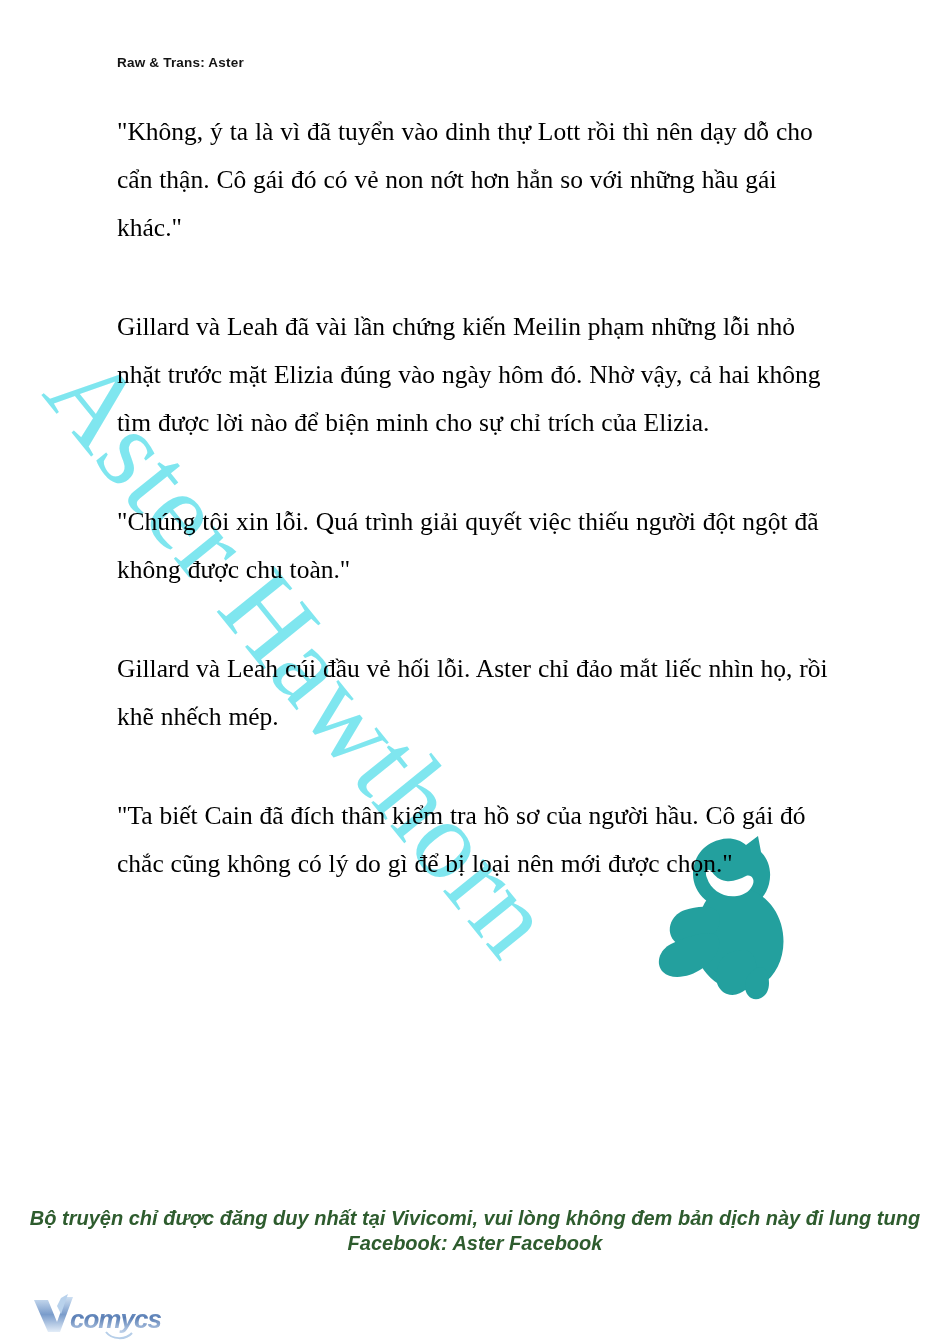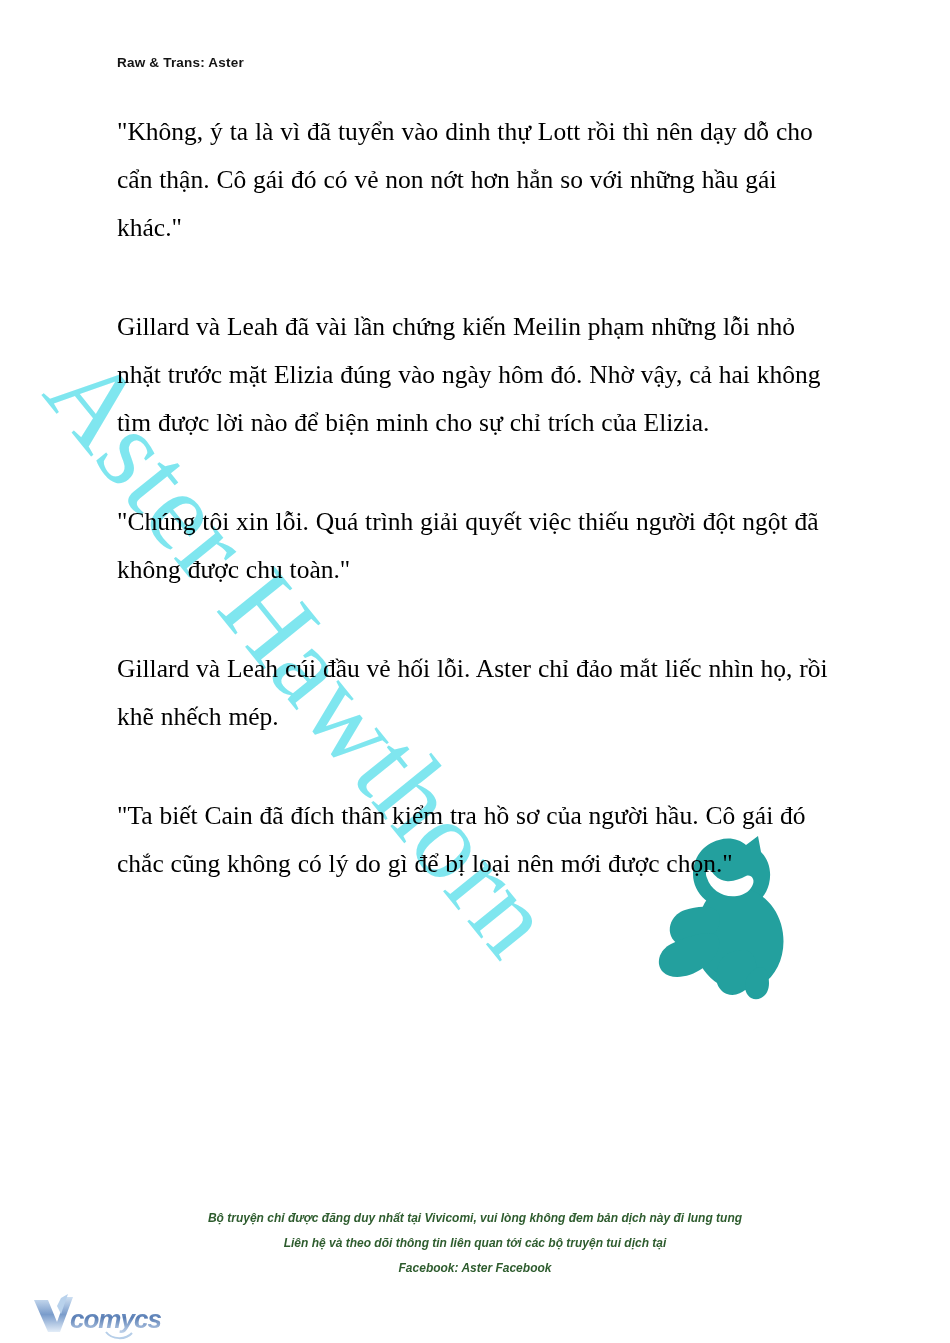--- a/index.html
+++ b/index.html
@@ -94,21 +94,21 @@
   .footer {
     position: absolute;
     left: 0;
     top: 1206px;
     width: 950px;
     text-align: center;
     z-index: 3;
   }
   .footer-line {
     font-family: "Liberation Sans", "DejaVu Sans", sans-serif;
-    font-size: 12px;
+    font-size: 20px;
     font-weight: bold;
     font-style: italic;
     color: #2e5c2e;
     line-height: 25px;
     white-space: nowrap;
   }
 
   
   .logo {
     position: absolute;
@@ -188,21 +188,20 @@
   <div class="content">
     <p class="para">"Không, ý ta là vì đã tuyển vào dinh thự Lott rồi thì nên dạy dỗ cho cẩn thận. Cô gái đó có vẻ non nớt hơn hẳn so với những hầu gái khác."</p>
     <p class="para">Gillard và Leah đã vài lần chứng kiến Meilin phạm những lỗi nhỏ nhặt trước mặt Elizia đúng vào ngày hôm đó. Nhờ vậy, cả hai không tìm được lời nào để biện minh cho sự chỉ trích của Elizia.</p>
     <p class="para">"Chúng tôi xin lỗi. Quá trình giải quyết việc thiếu người đột ngột đã không được chu toàn."</p>
     <p class="para">Gillard và Leah cúi đầu vẻ hối lỗi. Aster chỉ đảo mắt liếc nhìn họ, rồi khẽ nhếch mép.</p>
     <p class="para">"Ta biết Cain đã đích thân kiểm tra hồ sơ của người hầu. Cô gái đó chắc cũng không có lý do gì để bị loại nên mới được chọn."</p>
   </div>
 
   <div class="footer">
     <div class="footer-line">Bộ truyện chỉ được đăng duy nhất tại Vivicomi, vui lòng không đem bản dịch này đi lung tung</div>
-    <div class="footer-line">Liên hệ và theo dõi thông tin liên quan tới các bộ truyện tui dịch tại</div>
     <div class="footer-line">Facebook: Aster Facebook</div>
   </div>
 
   <div class="logo">
     <svg width="150" height="50" viewBox="0 0 150 50" xmlns="http://www.w3.org/2000/svg" aria-hidden="true">
       <defs>
         <linearGradient id="logoGrad" x1="0" y1="0" x2="0" y2="1">
           <linearGradient></linearGradient>
           <stop offset="0%" stop-color="#93b4dd"></stop>
           <stop offset="45%" stop-color="#5b7fb5"></stop>

